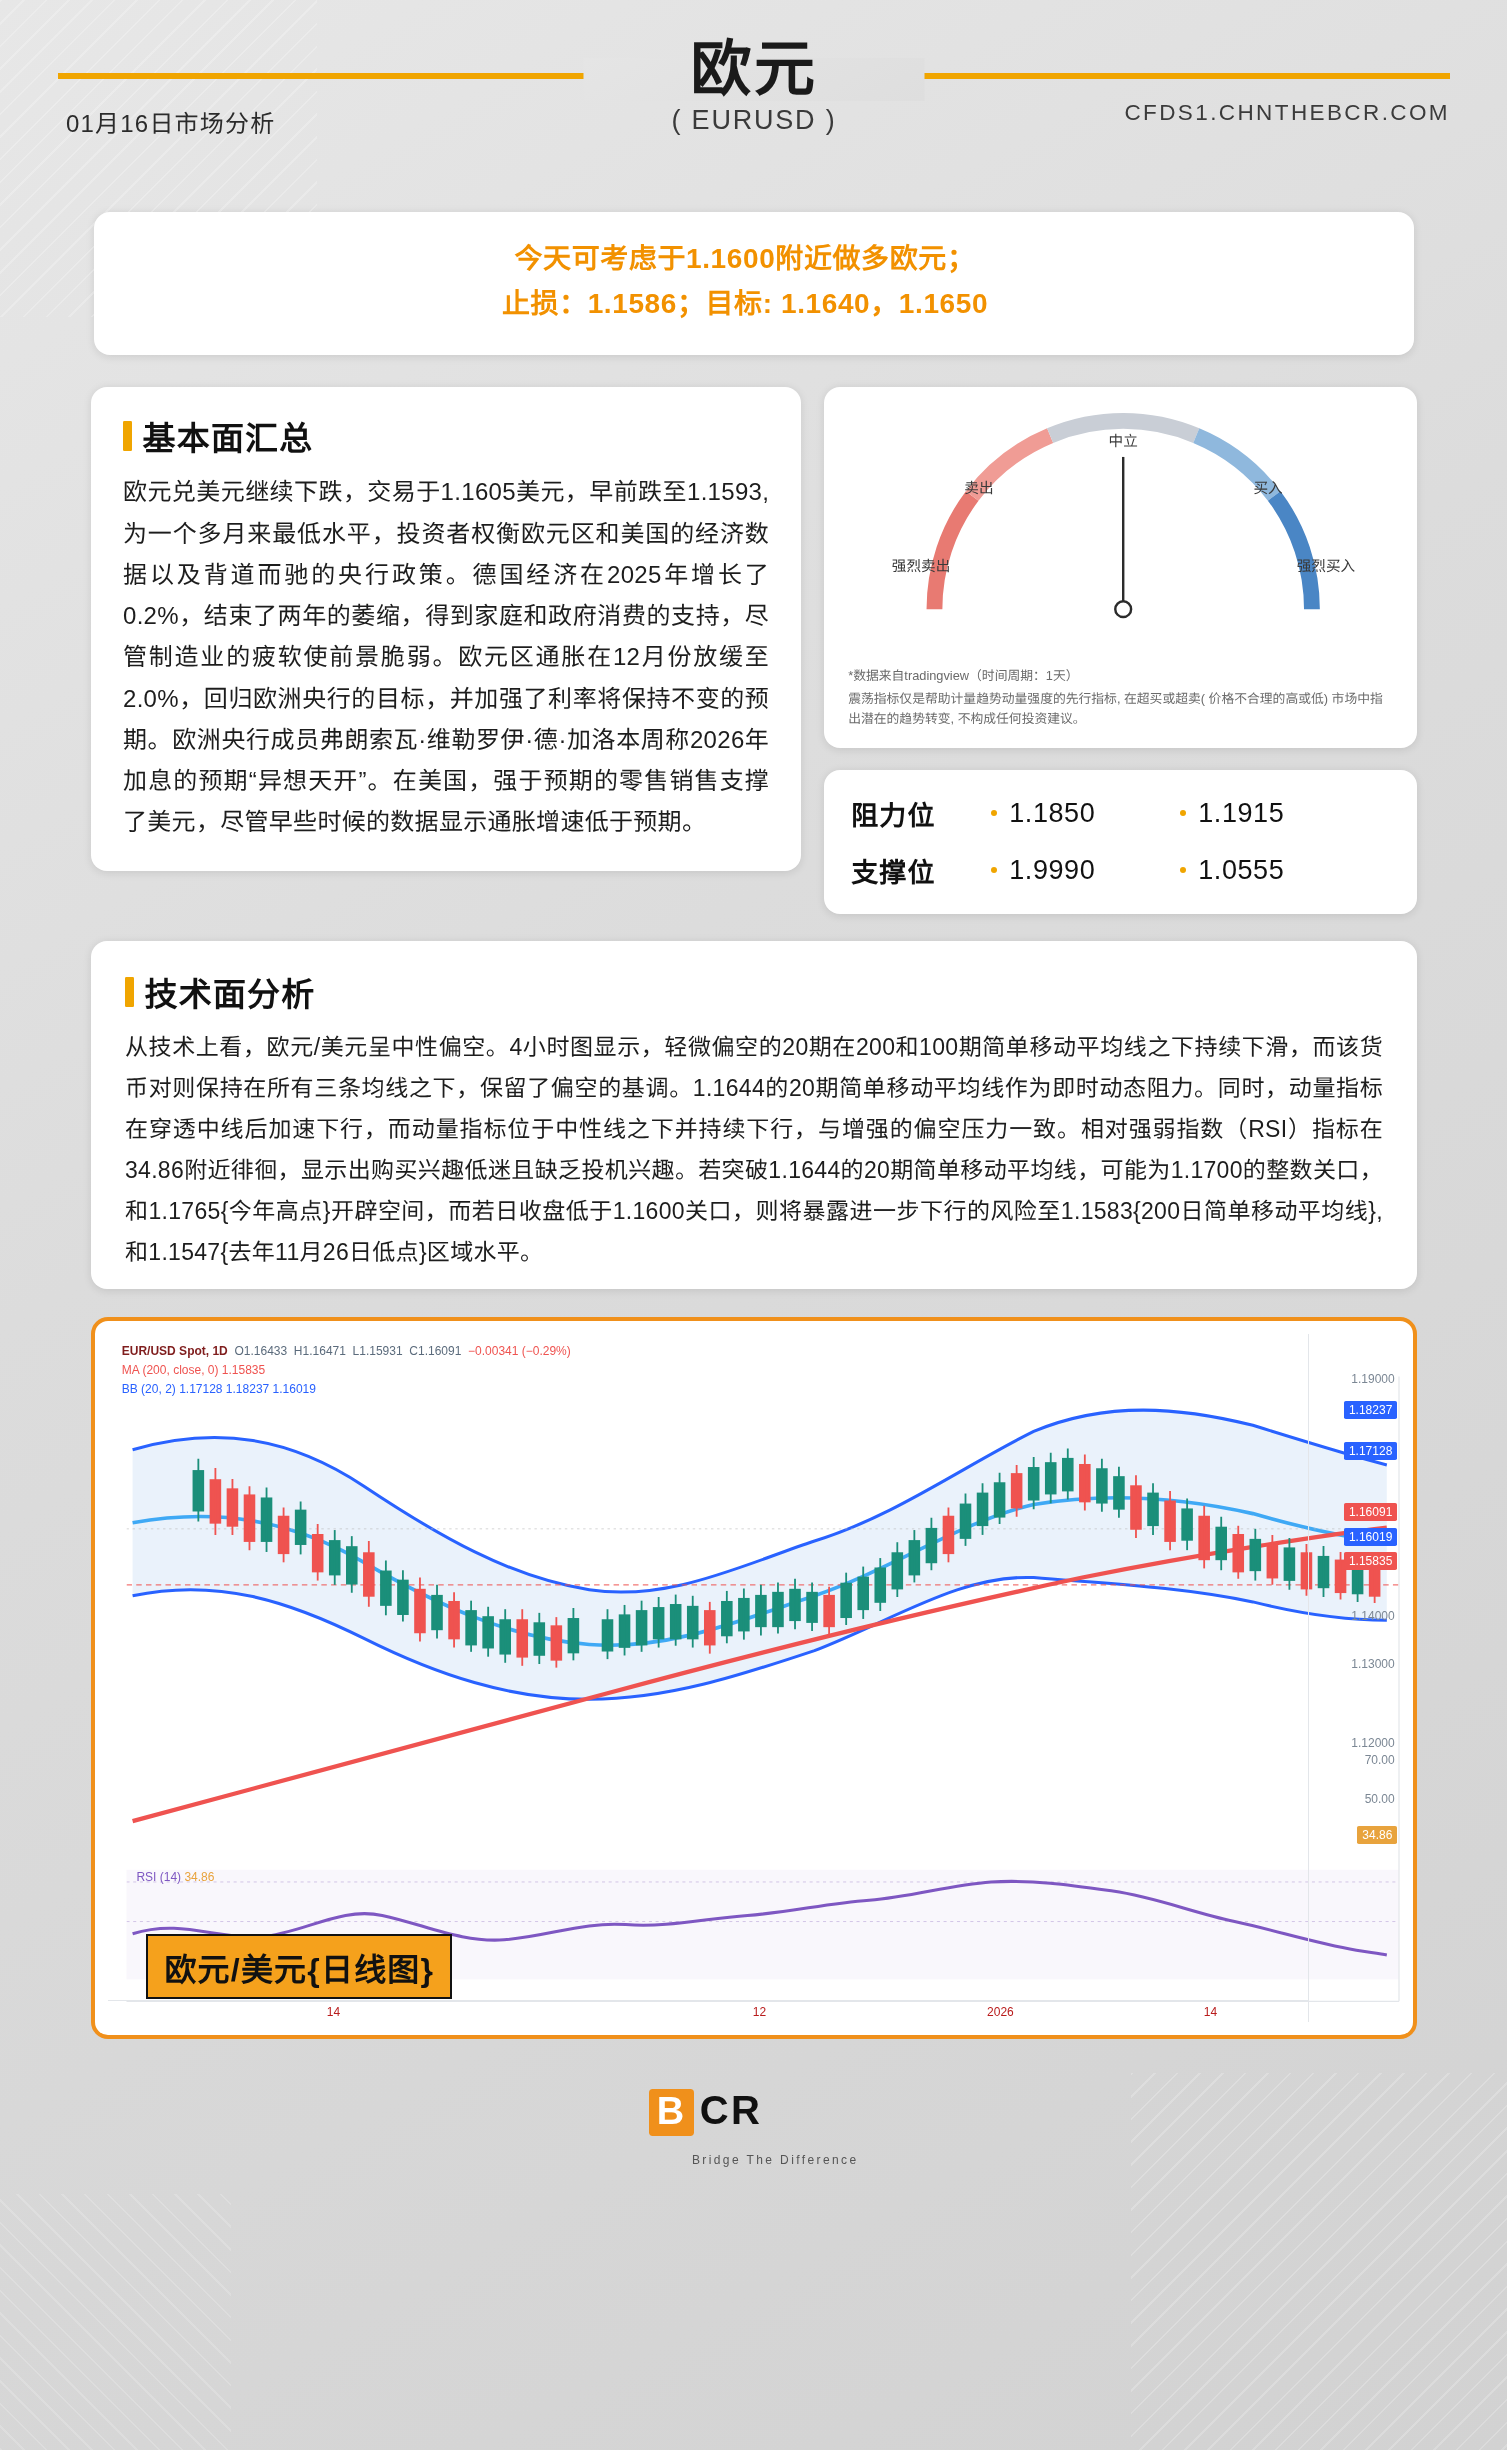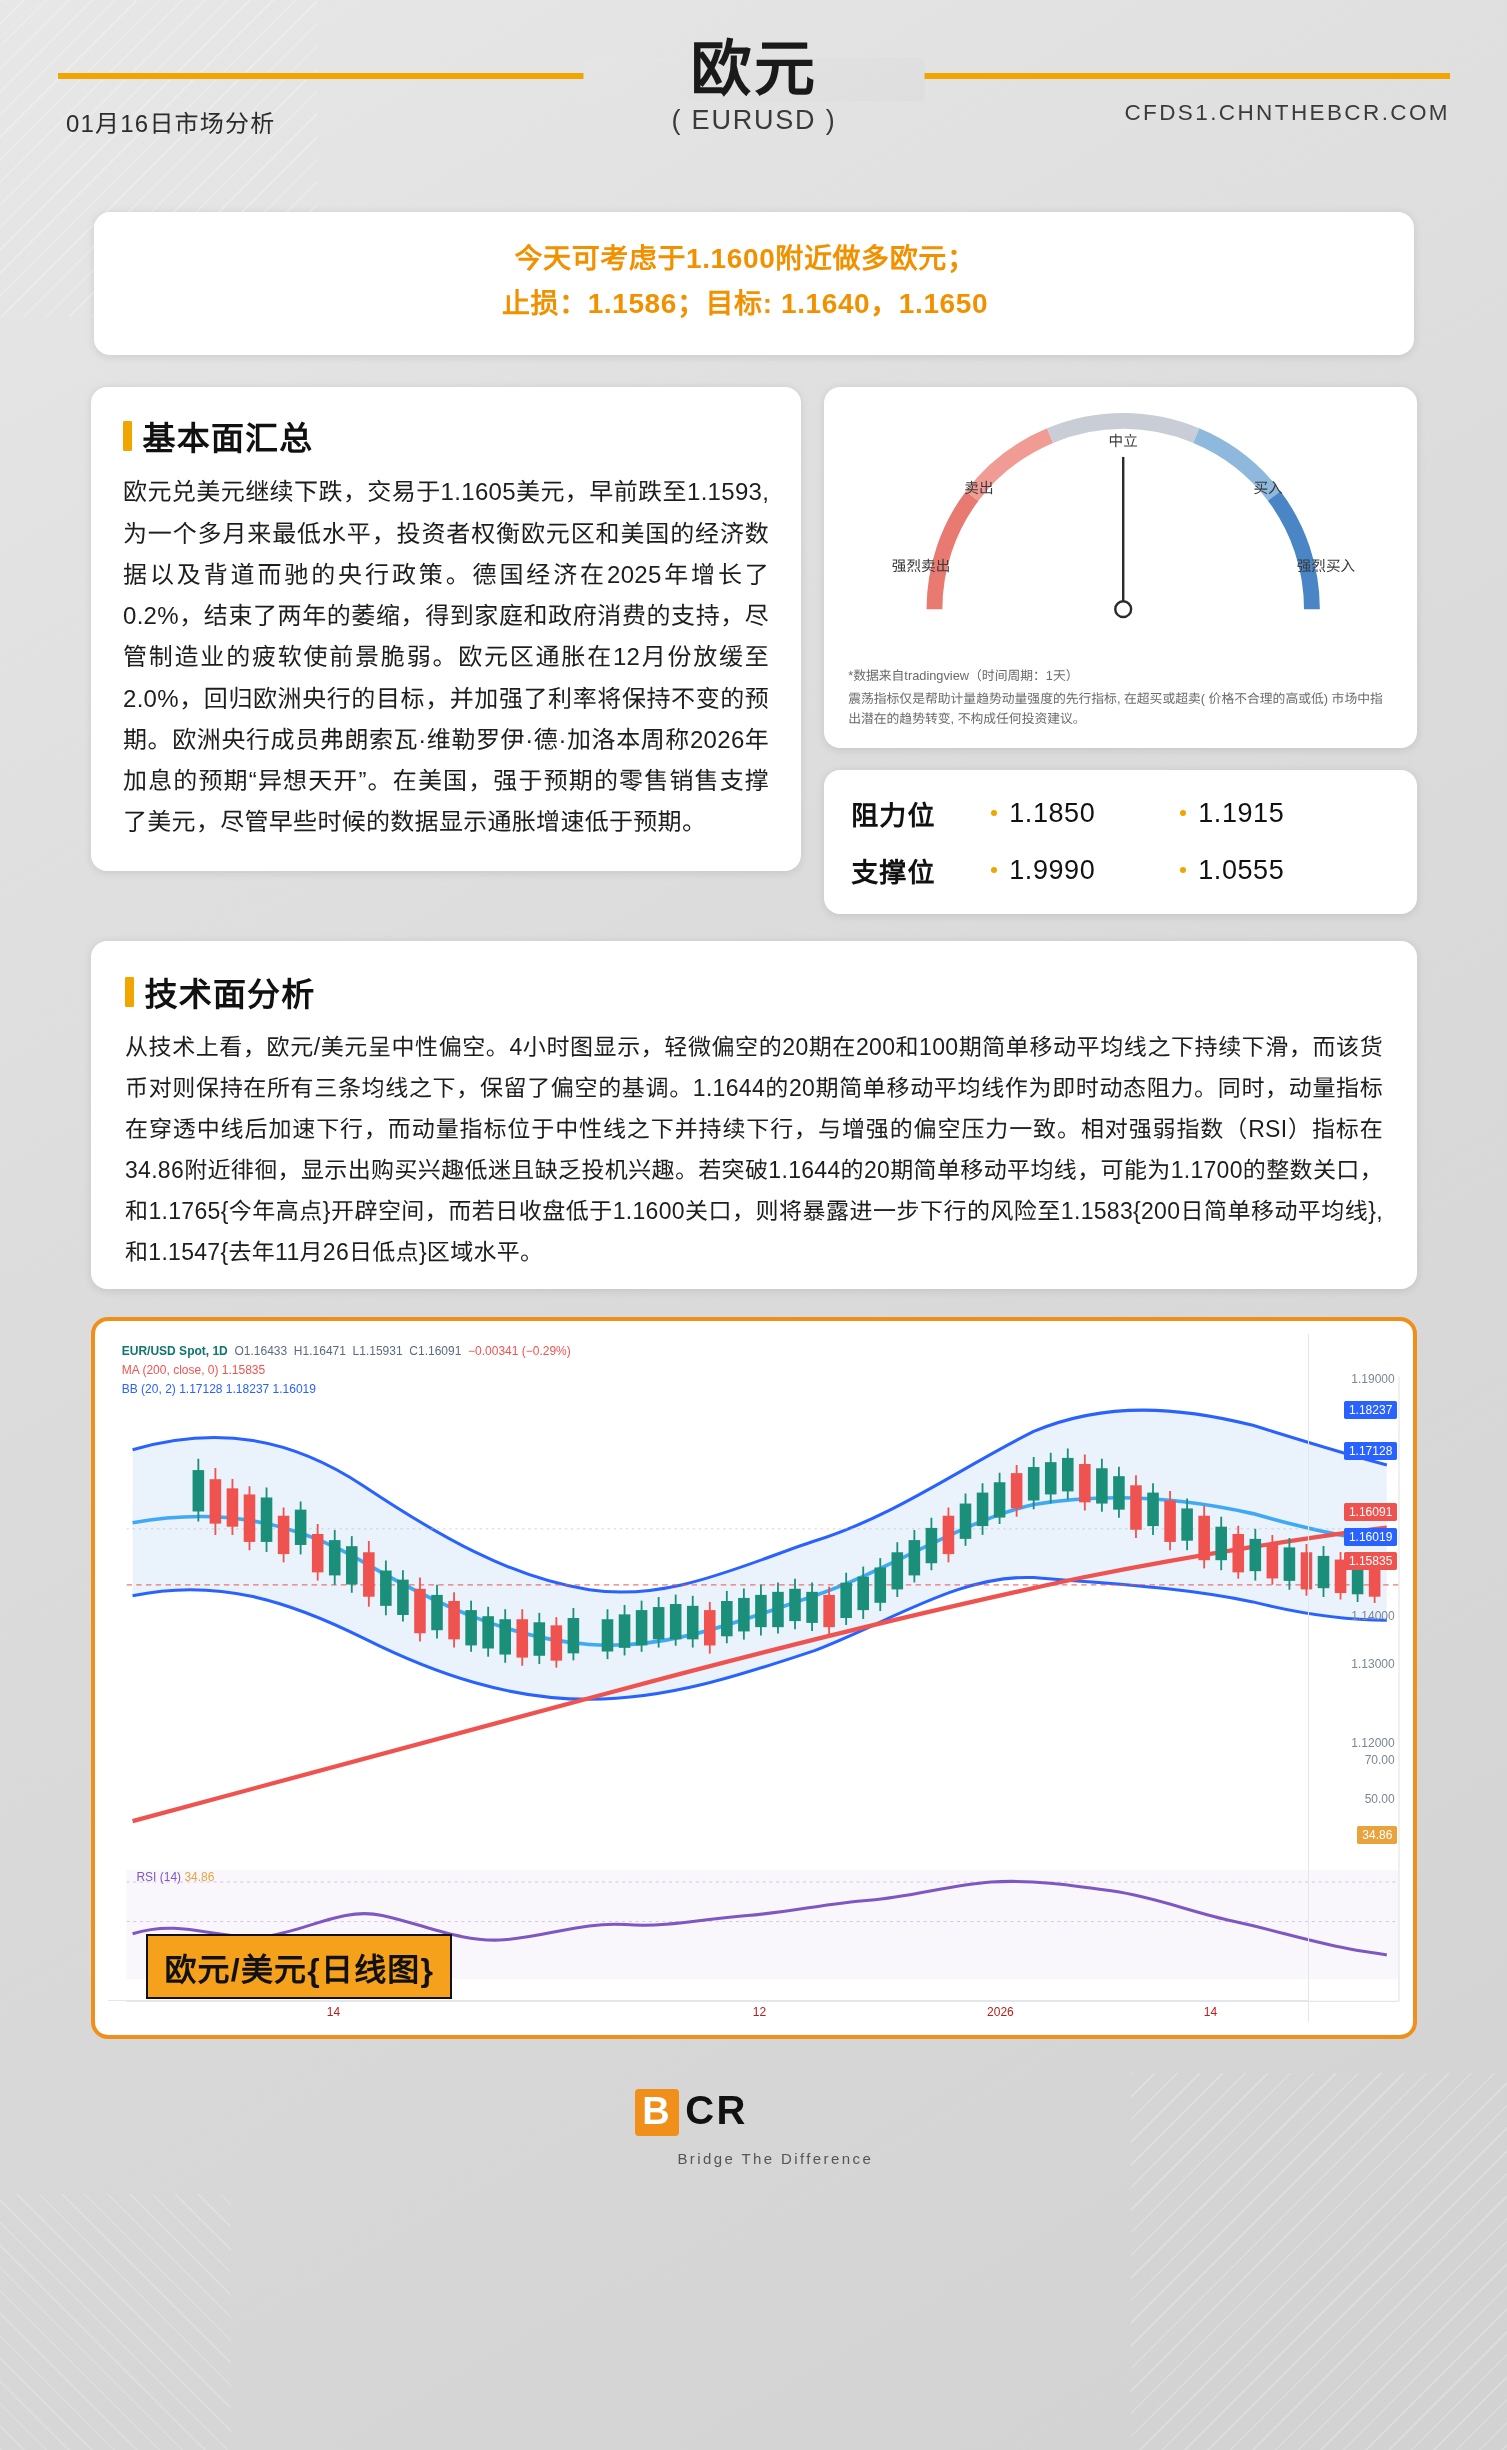--- a/index.html
+++ b/index.html
@@ -266,21 +266,21 @@
   .ohlc {
     position: absolute;
     left: 13.4px; top: 8.5px;
     font-size: 12px;
     color: #5b6b7c;
     font-family: "Liberation Sans", sans-serif;
     line-height: 1.55;
     z-index: 20;
     white-space: nowrap;
   }
-  .ohlc .sym { color: #0f766e; font-weight: bold; }
+  .ohlc .sym { color: #7f1d1d; font-weight: bold; }
   .ohlc .dn { color: #ef5350; }
   .ohlc .ma { color: #ef5350; }
   .ohlc .bb { color: #2962ff; }
 
   .price-axis {
     position: absolute;
     right: 0; top: 0; bottom: 0;
     width: 91px;
     border-left: 0.6px solid #e3e6ea;
     z-index: 15;
@@ -342,21 +342,21 @@
     gap: 6px;
   }
   .bcr-b {
     background: #f0901b;
     color: #fff;
     padding: 1.2px 7.3px 2.4px 7.3px;
     border-radius: 3.7px;
     font-size: 38px;
   }
   .bcr-tag {
-    font-size: 15px;
+    font-size: 12px;
     letter-spacing: 2.4px;
     color: #555;
     align-self: flex-end;
     margin-left: -79px;
     margin-bottom: -9.7px;
   }
 </style>
 </head>
 <body>
 

